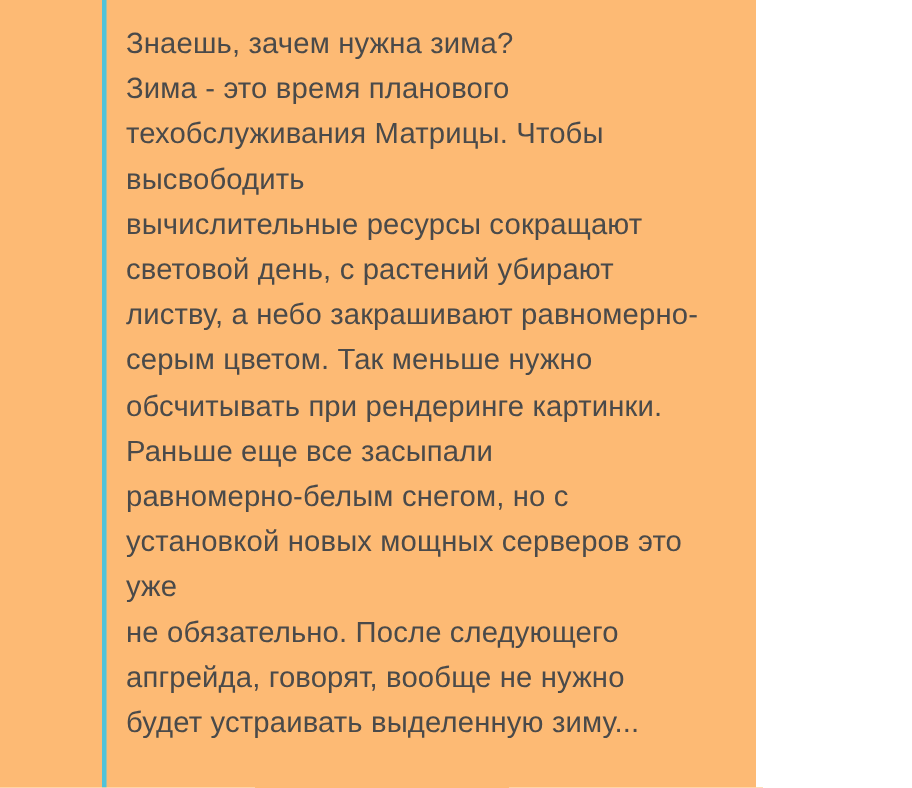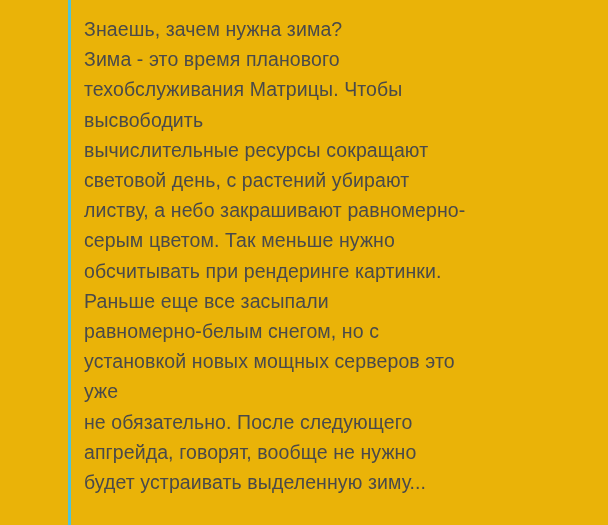--- a/index.html
+++ b/index.html
@@ -9,23 +9,23 @@
   body {
     width: 608px;
     height: 525px;
     background: #ffffff;
     font-family: "Liberation Sans", sans-serif;
     overflow: hidden;
   }
   .quote-card {
     position: relative;
     box-sizing: border-box;
-    width: 608px;
+    width: 504px;
     height: 525px;
-    background: #eab308;
+    background: #fdba74;
     padding: 14px 20px 20px 84px;
   }
   .quote-bar {
     position: absolute;
     left: 68px;
     top: 0;
     width: 3px;
     height: 525px;
     background: #4fc3d9;
   }

